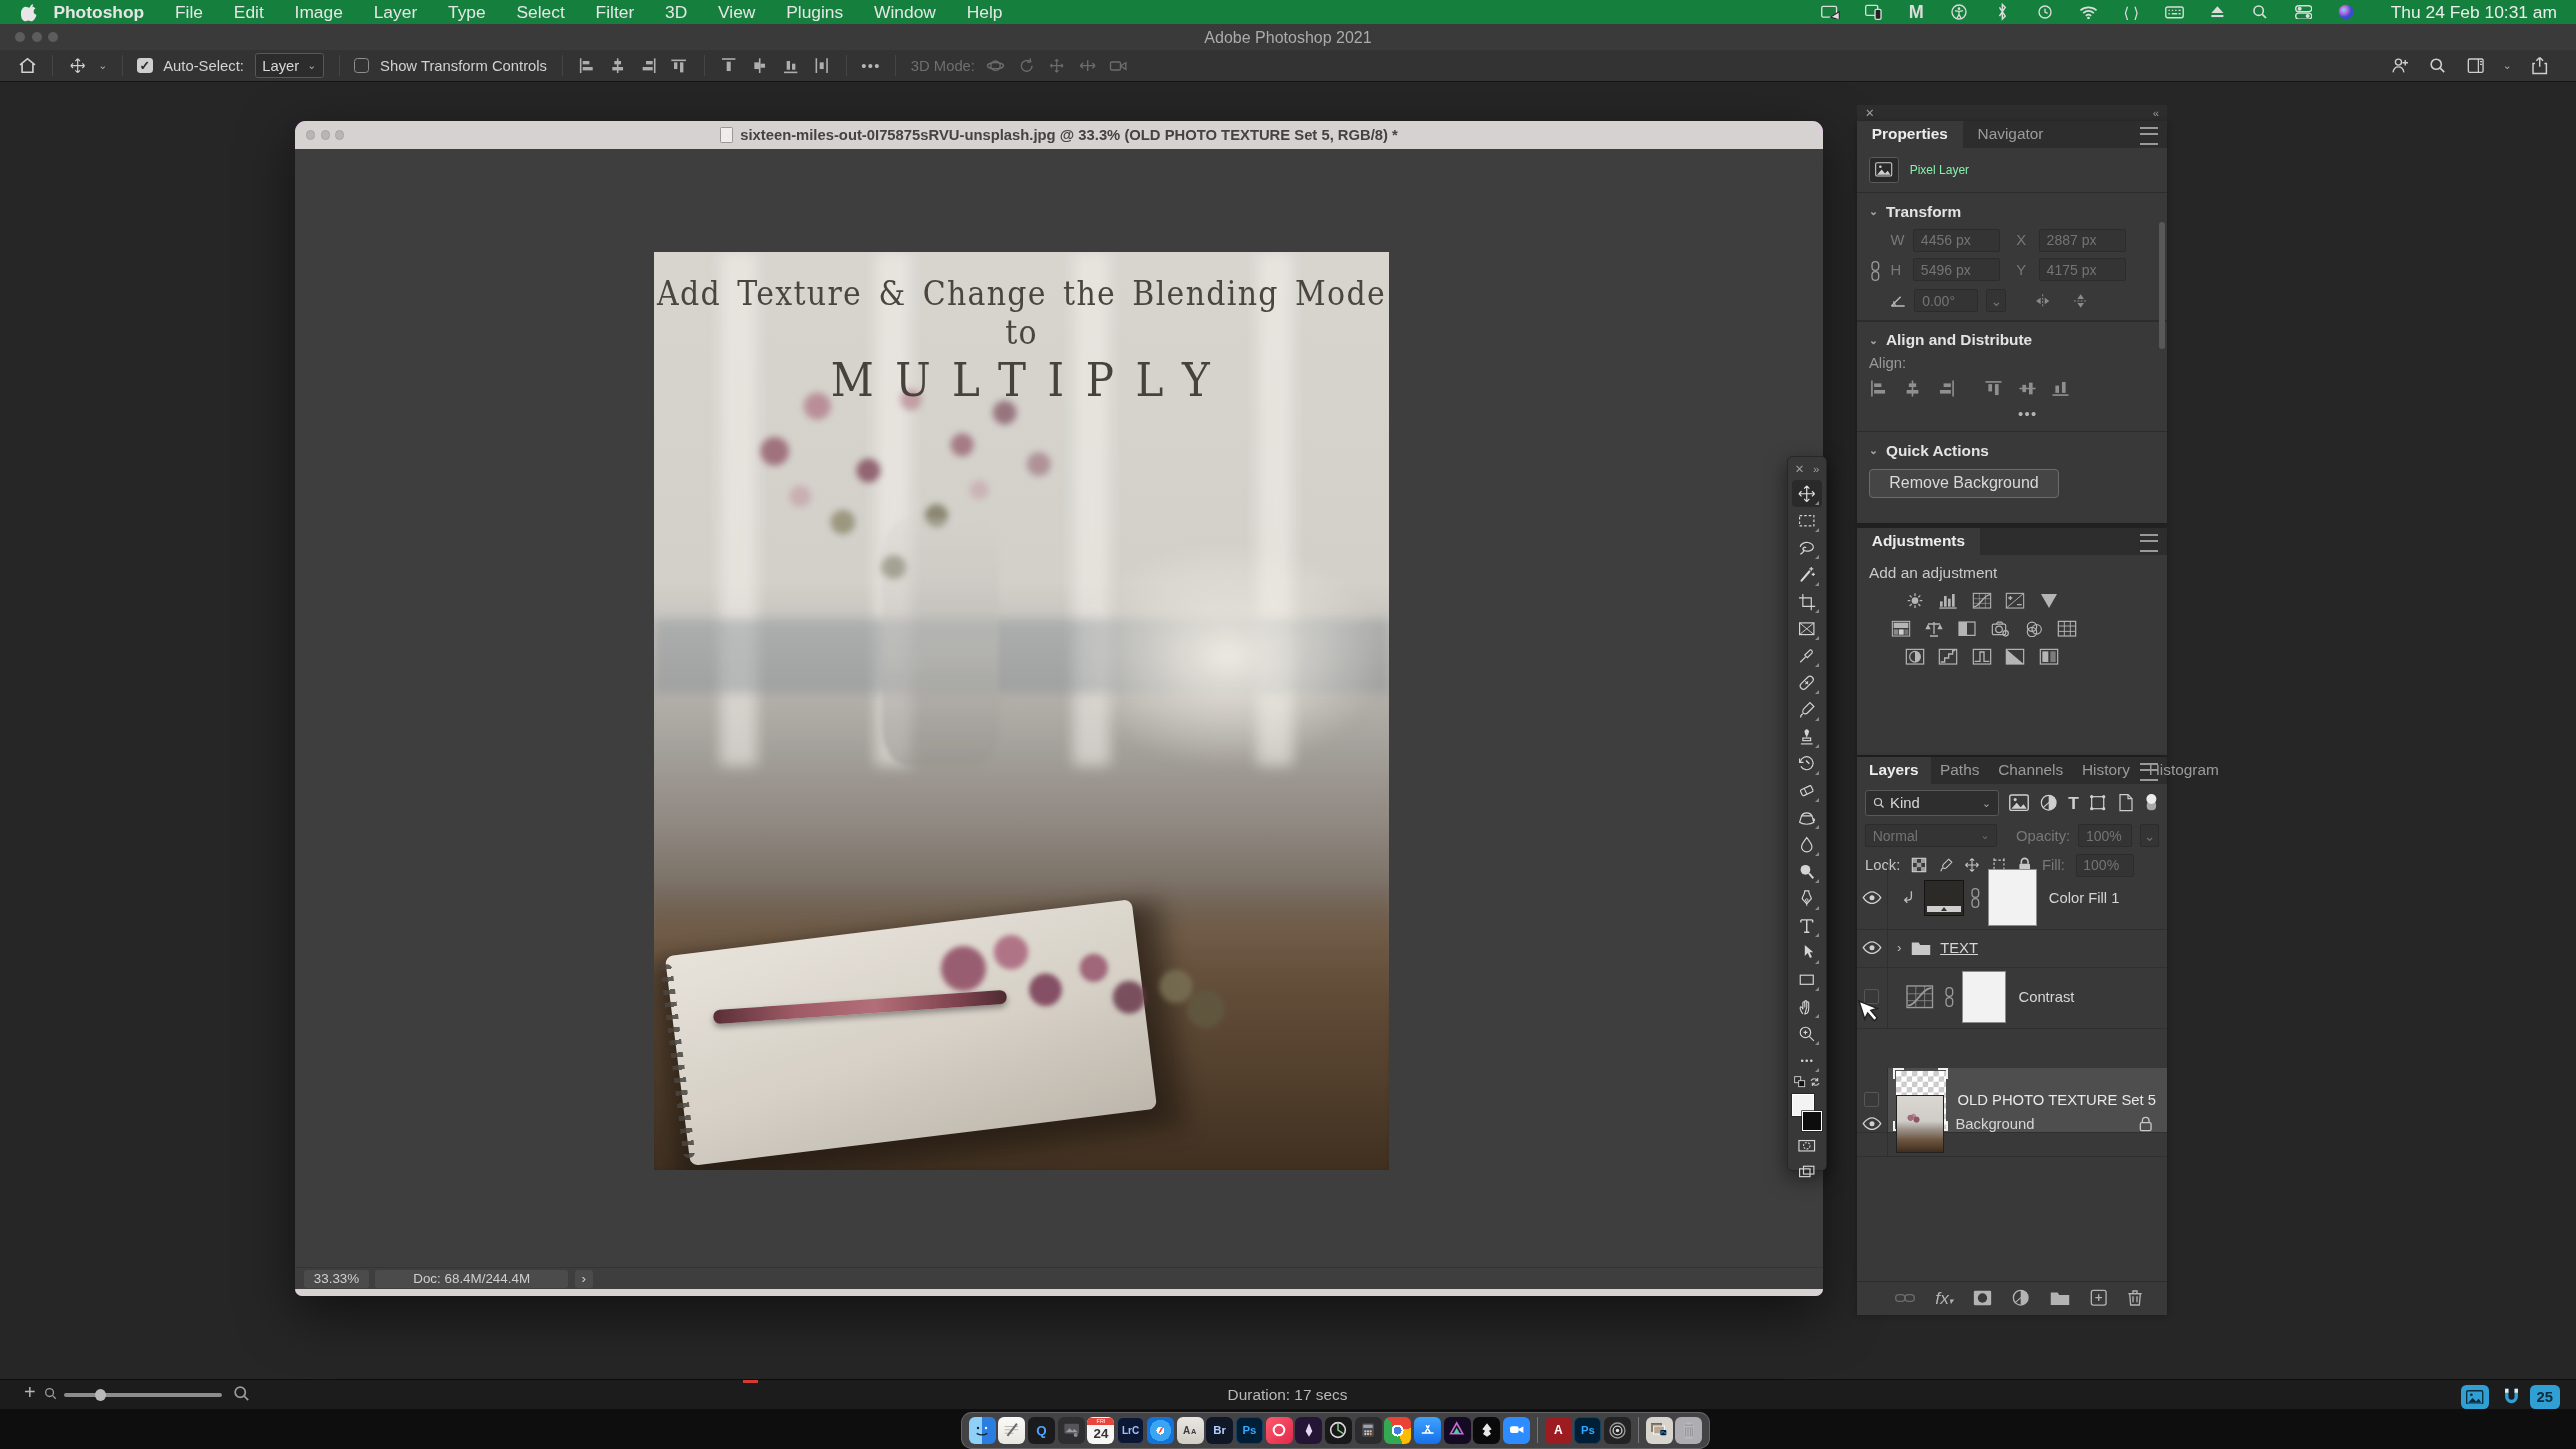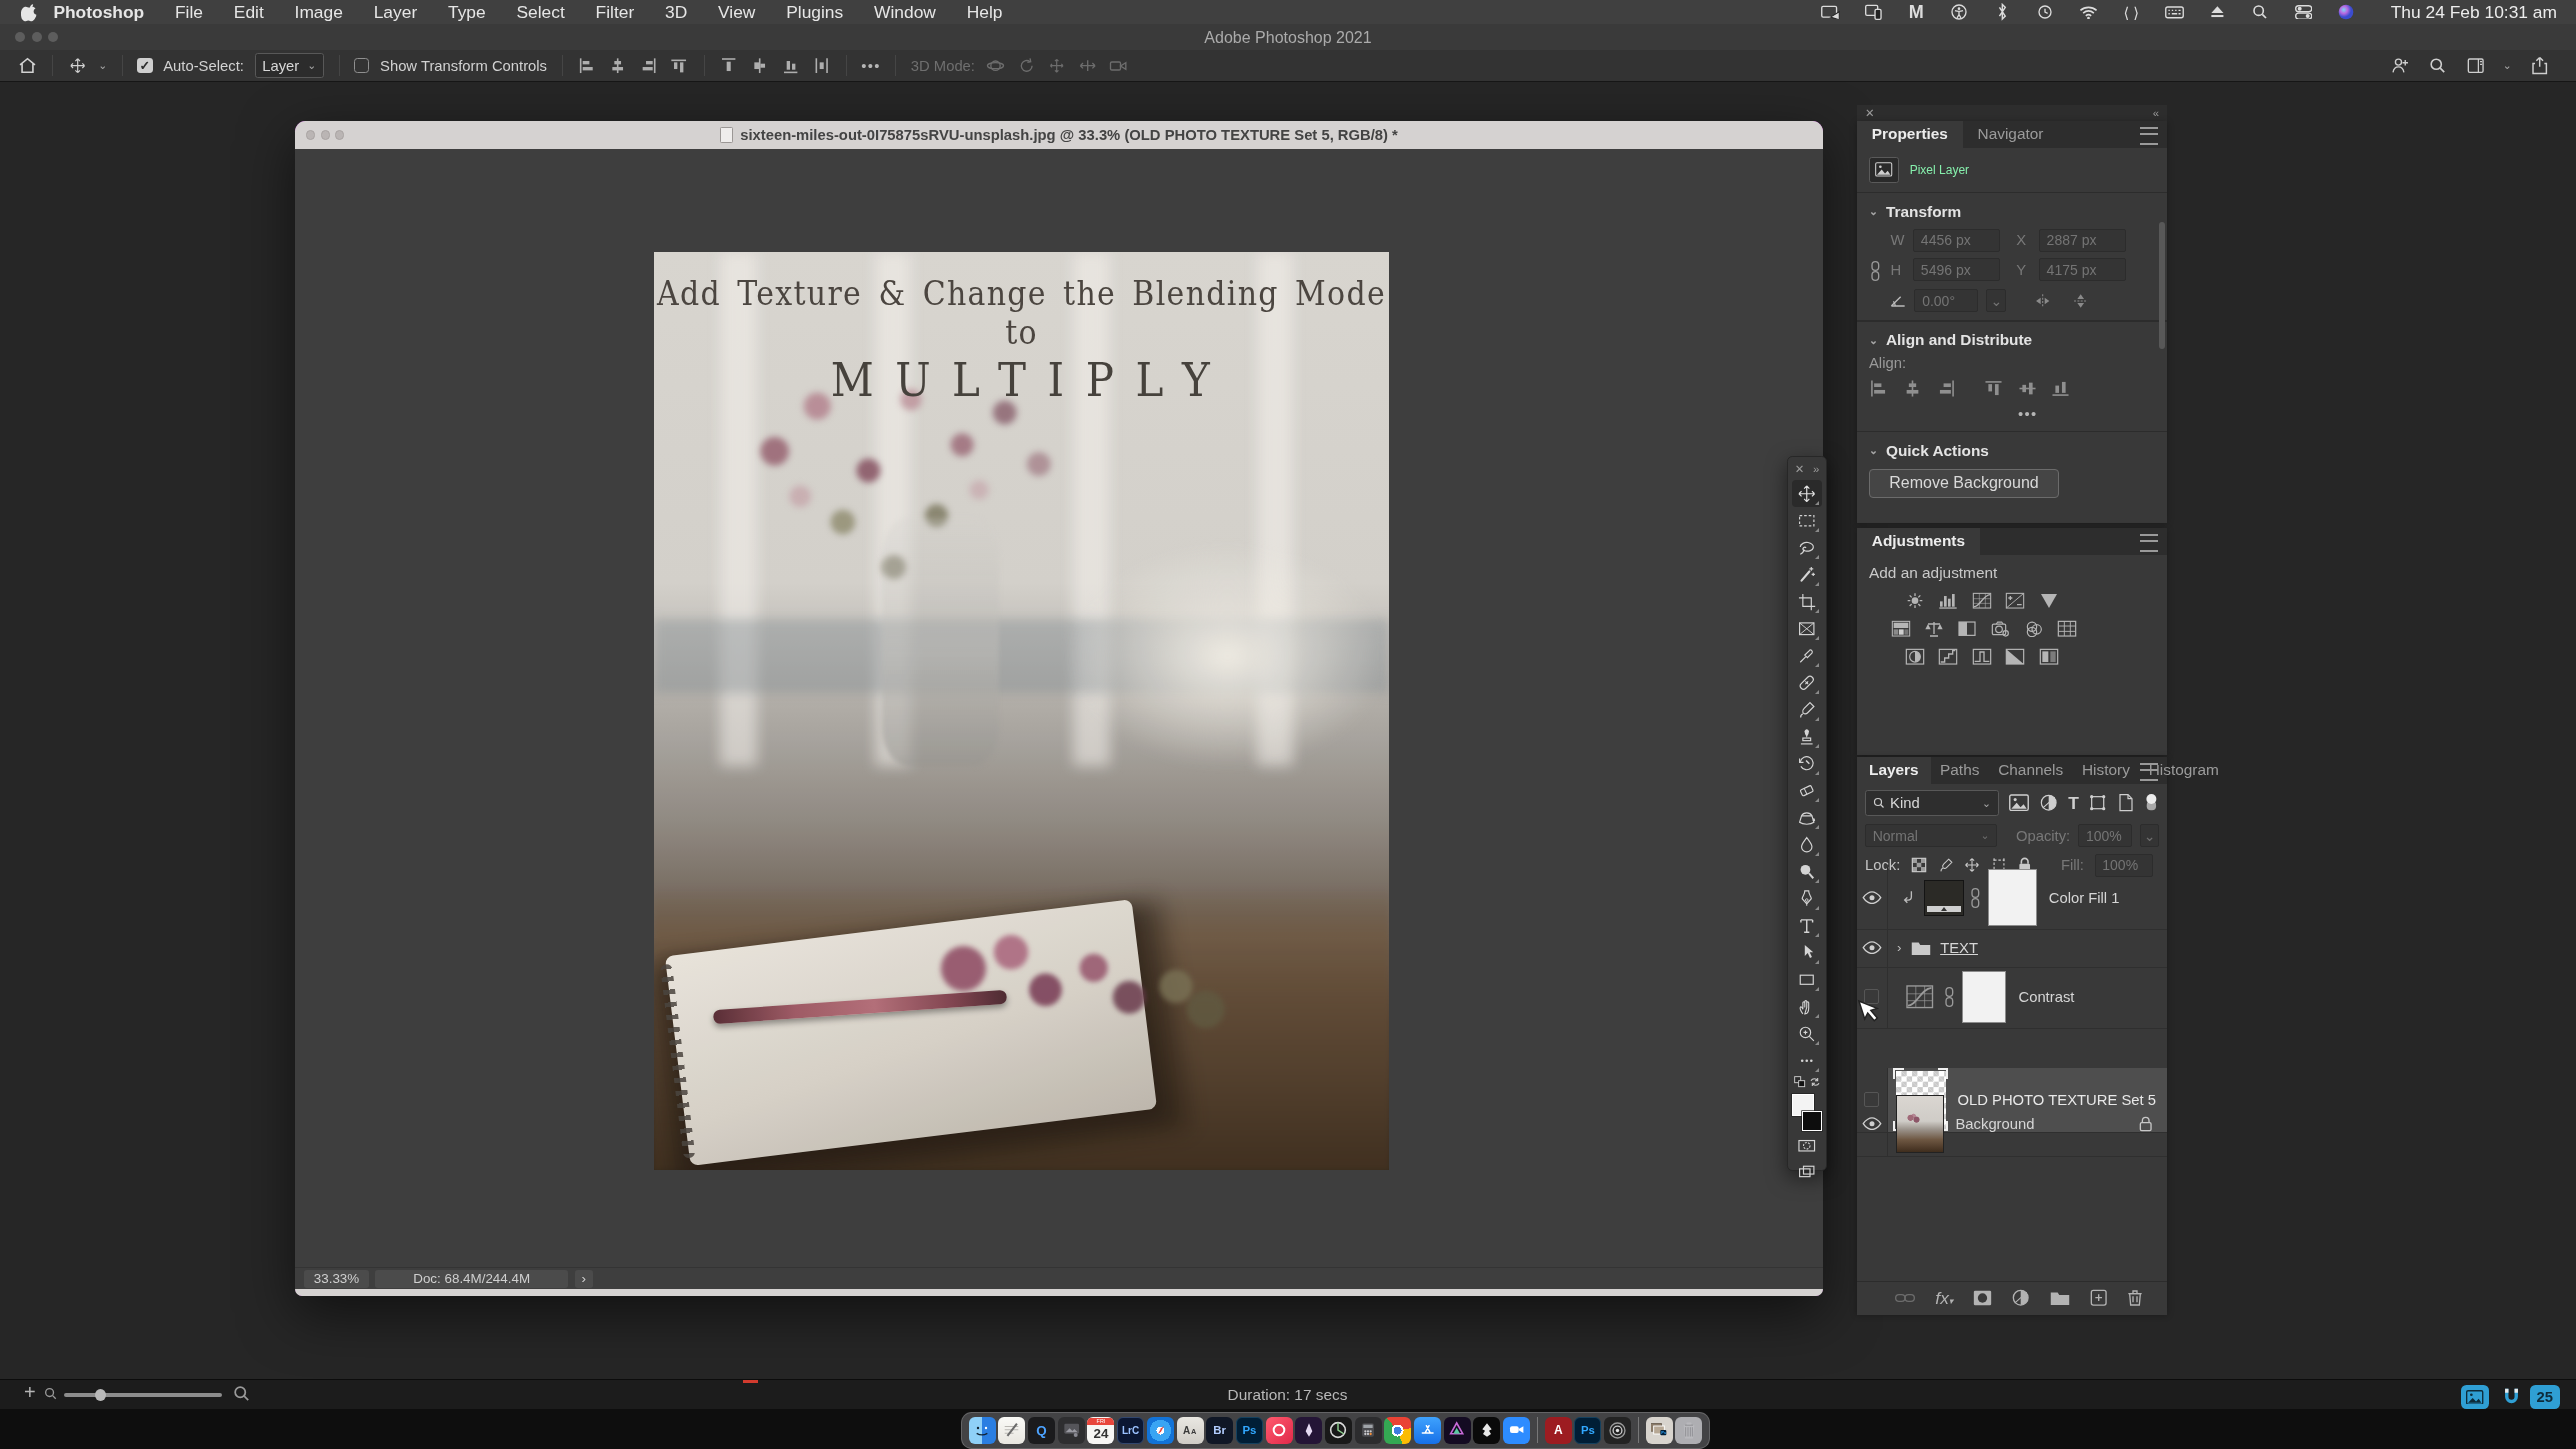--- a/index.html
+++ b/index.html
@@ -1,21 +1,21 @@
 <!DOCTYPE html>
 <html style="font-size:10.7px"><head>
 <meta charset="utf-8">
 <style>
   html,body{margin:0;padding:0;background:#0e0e0e;}
   body{width:2576px;height:1449px;font-family:"Liberation Sans",sans-serif;overflow:hidden;color:#ddd;}
   #screen{position:relative;width:2576px;height:1449px;background:#262626;}
   svg{display:block;}
 
   
-  #menubar{position:absolute;left:0;top:0;width:2576px;height:24px;background:#404040;display:flex;align-items:center;padding:0 19px;box-sizing:border-box;font-size:17.4px;color:#e6e6e6;z-index:50;}
+  #menubar{position:absolute;left:0;top:0;width:2576px;height:24px;background:#15803d;display:flex;align-items:center;padding:0 19px;box-sizing:border-box;font-size:17.4px;color:#e6e6e6;z-index:50;}
   .m-item{padding:0 15.4px;white-space:nowrap;}
   .m-item.b{font-weight:bold;}
   #mb-right{margin-left:auto;display:flex;align-items:center;gap:24px;}
   .mb-ic{width:19px;height:19px;display:flex;align-items:center;justify-content:center;color:#dcdcdc;}
   #mb-clock{font-size:17.4px;color:#ececec;white-space:nowrap;margin-left:11px;}
 
   
   #titlebar{position:absolute;left:0;top:24px;width:2576px;height:25.5px;background:#3a3a3a;border-bottom:0.7px solid #1c1c1c;z-index:40;}
   .tl{position:absolute;top:8px;width:10px;height:10px;border-radius:50%;background:#5d5d5d;}
   #apptitle{position:absolute;left:0;right:0;top:4.7px;text-align:center;font-size:16px;color:#ababab;}
@@ -989,21 +989,21 @@
                 <rect x="5" y="5" width="16" height="16" fill="none" stroke="#c8c8c8" stroke-width="1.8" stroke-dasharray="4 3"></rect>
                 <path d="M5 2v4M21 2v4M5 20v4M21 20v4" stroke="#c8c8c8" stroke-width="1.8"></path>
               </svg>
             </span>
           <span>
               <svg width="13.4" height="16" viewBox="0 0 20 24">
                 <rect x="2" y="10" width="16" height="12" rx="2" fill="#c8c8c8"></rect>
                 <path d="M5 10V7a5 5 0 0 1 10 0v3" fill="none" stroke="#c8c8c8" stroke-width="2.4"></path>
               </svg>
             </span>
-          <span class="dis" style="font-size:14.8px;margin-left:19px;">Fill:</span>
+          <span class="dis" style="font-size:14.8px;">Fill:</span>
           <span class="fld" style="width:58px;">100%</span>
         </div>
 
         <div class="lrow" style="top:110px;height:62px;">
           <div class="eyecell">
             <svg width="20" height="13.4" viewBox="0 0 24 16">
                 <path d="M1.5 8C4.5 3 9.5 1 12 1s7.5 2 10.5 7C19.5 13 14.5 15 12 15S4.5 13 1.5 8z" fill="none" stroke="#cfcfcf" stroke-width="1.6"></path>
                 <circle cx="12" cy="8" r="3" fill="#cfcfcf"></circle>
               </svg>
           </div>

